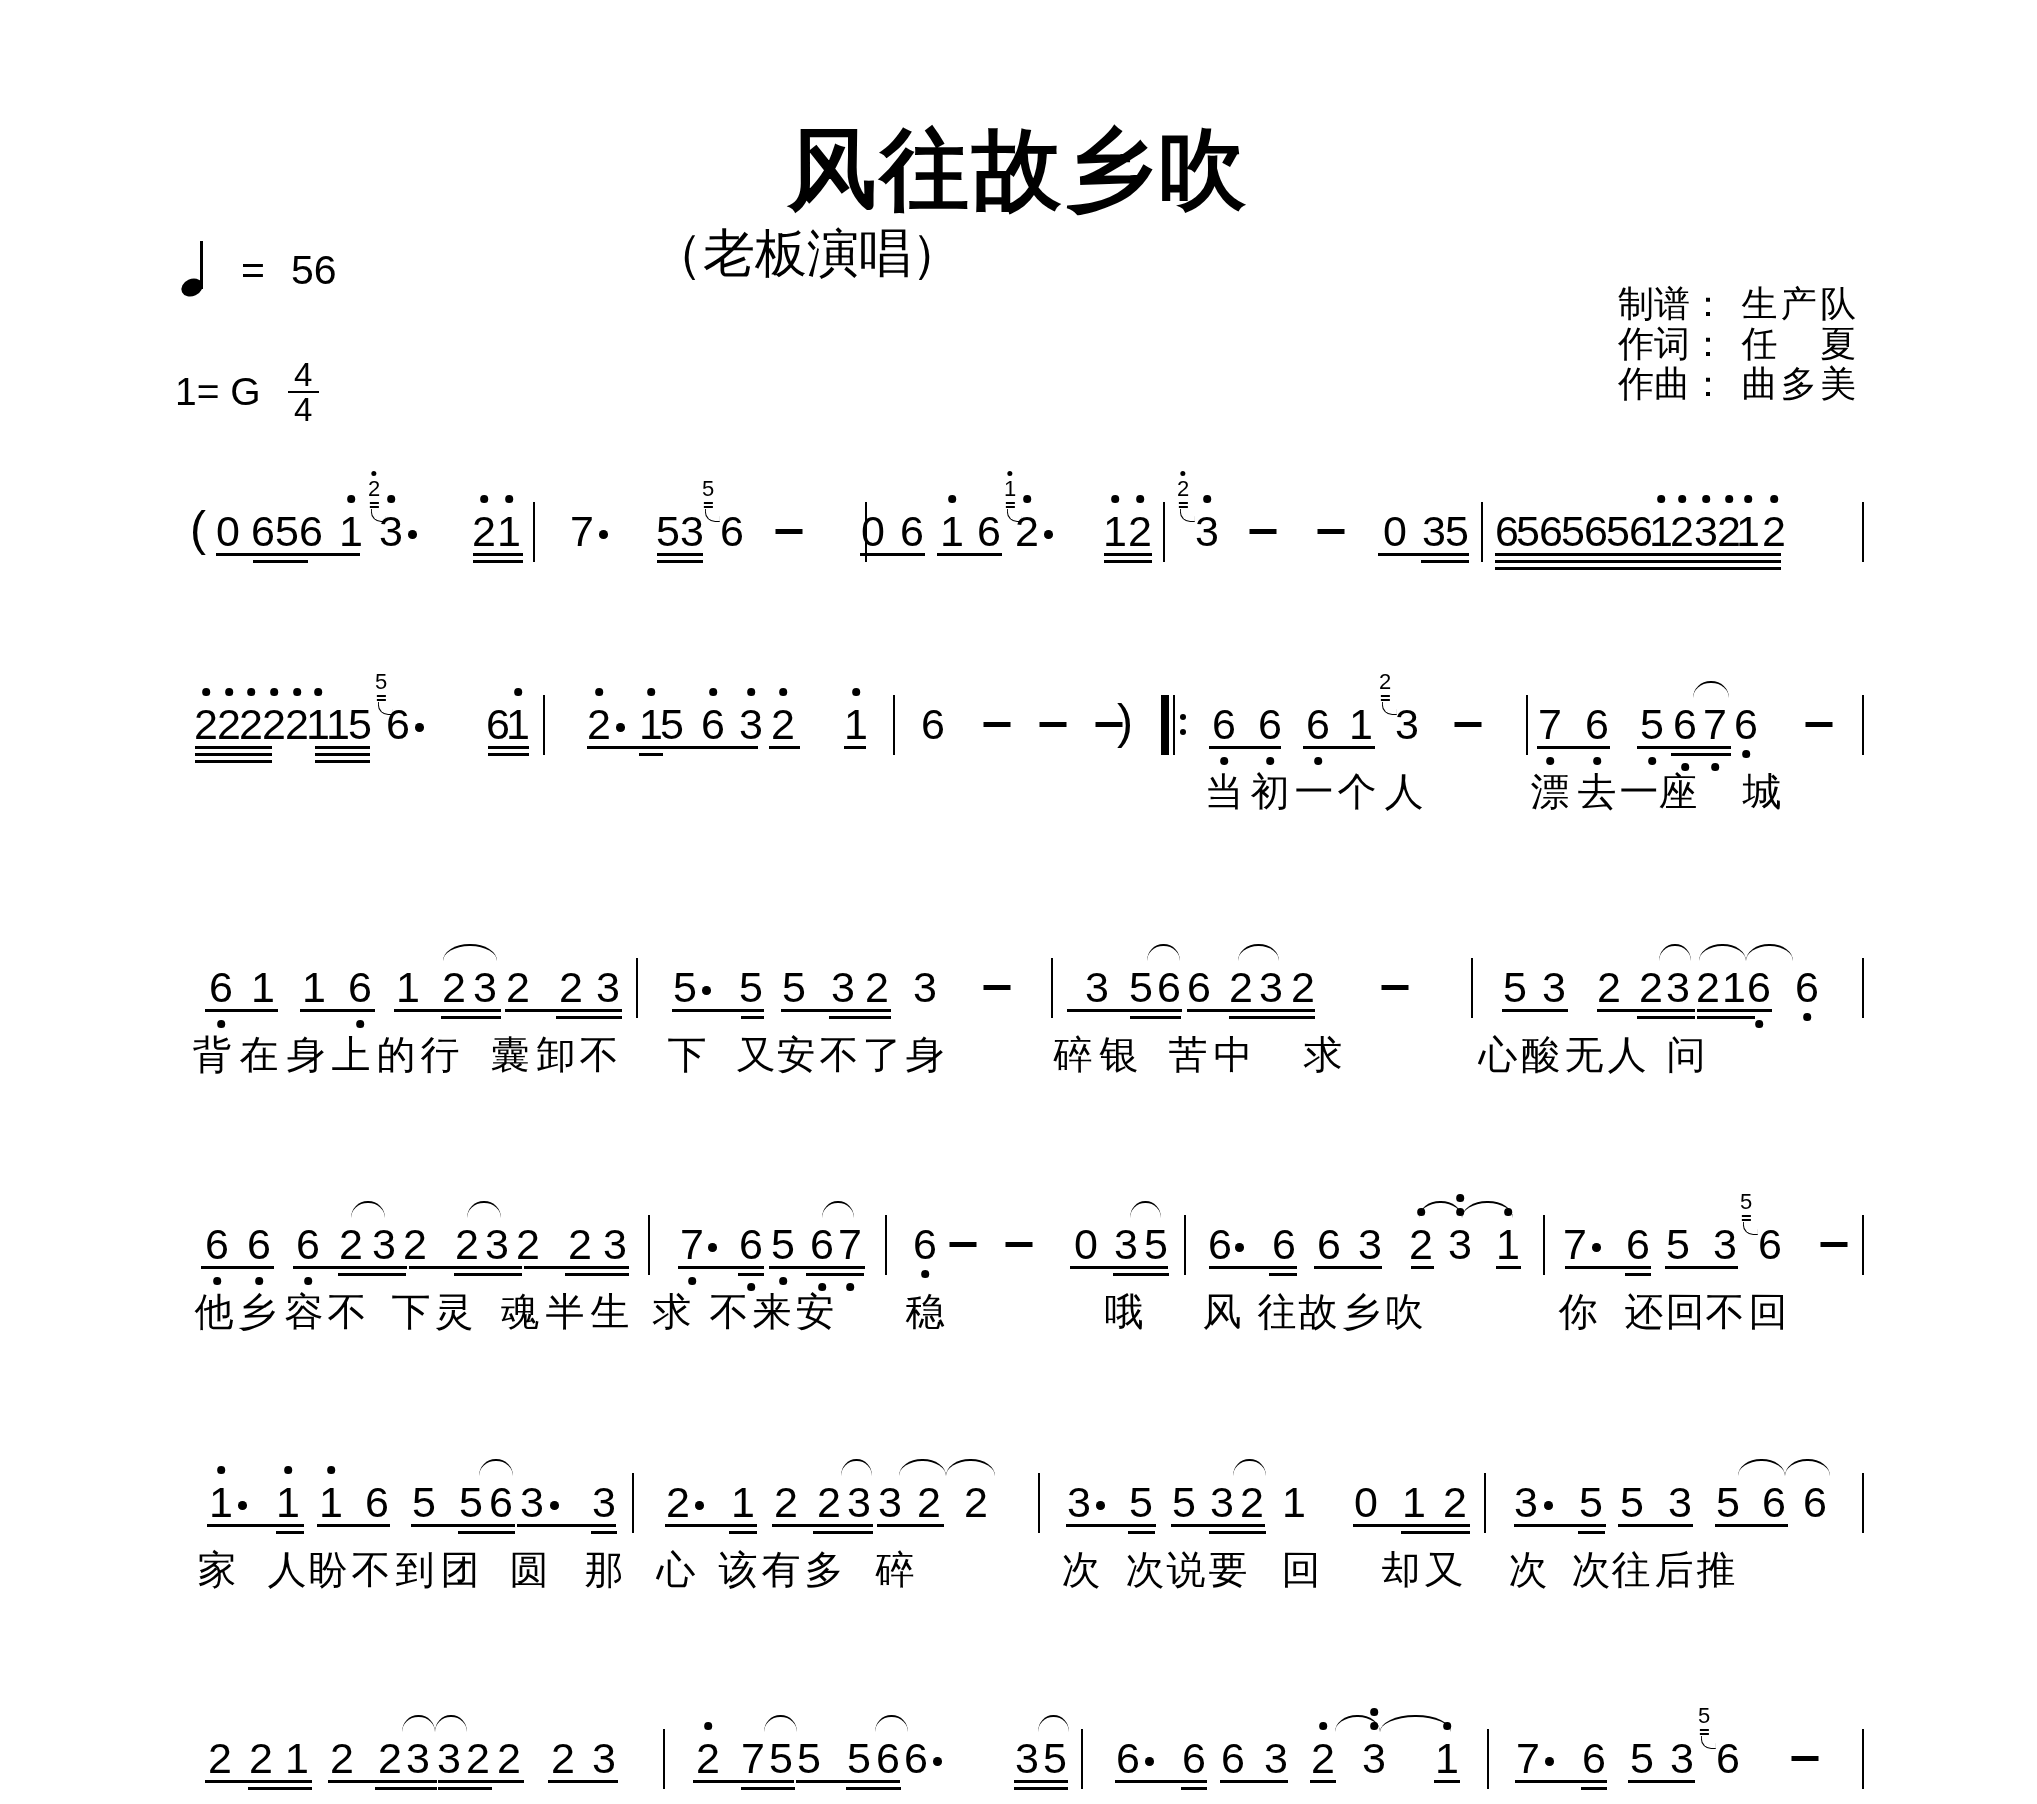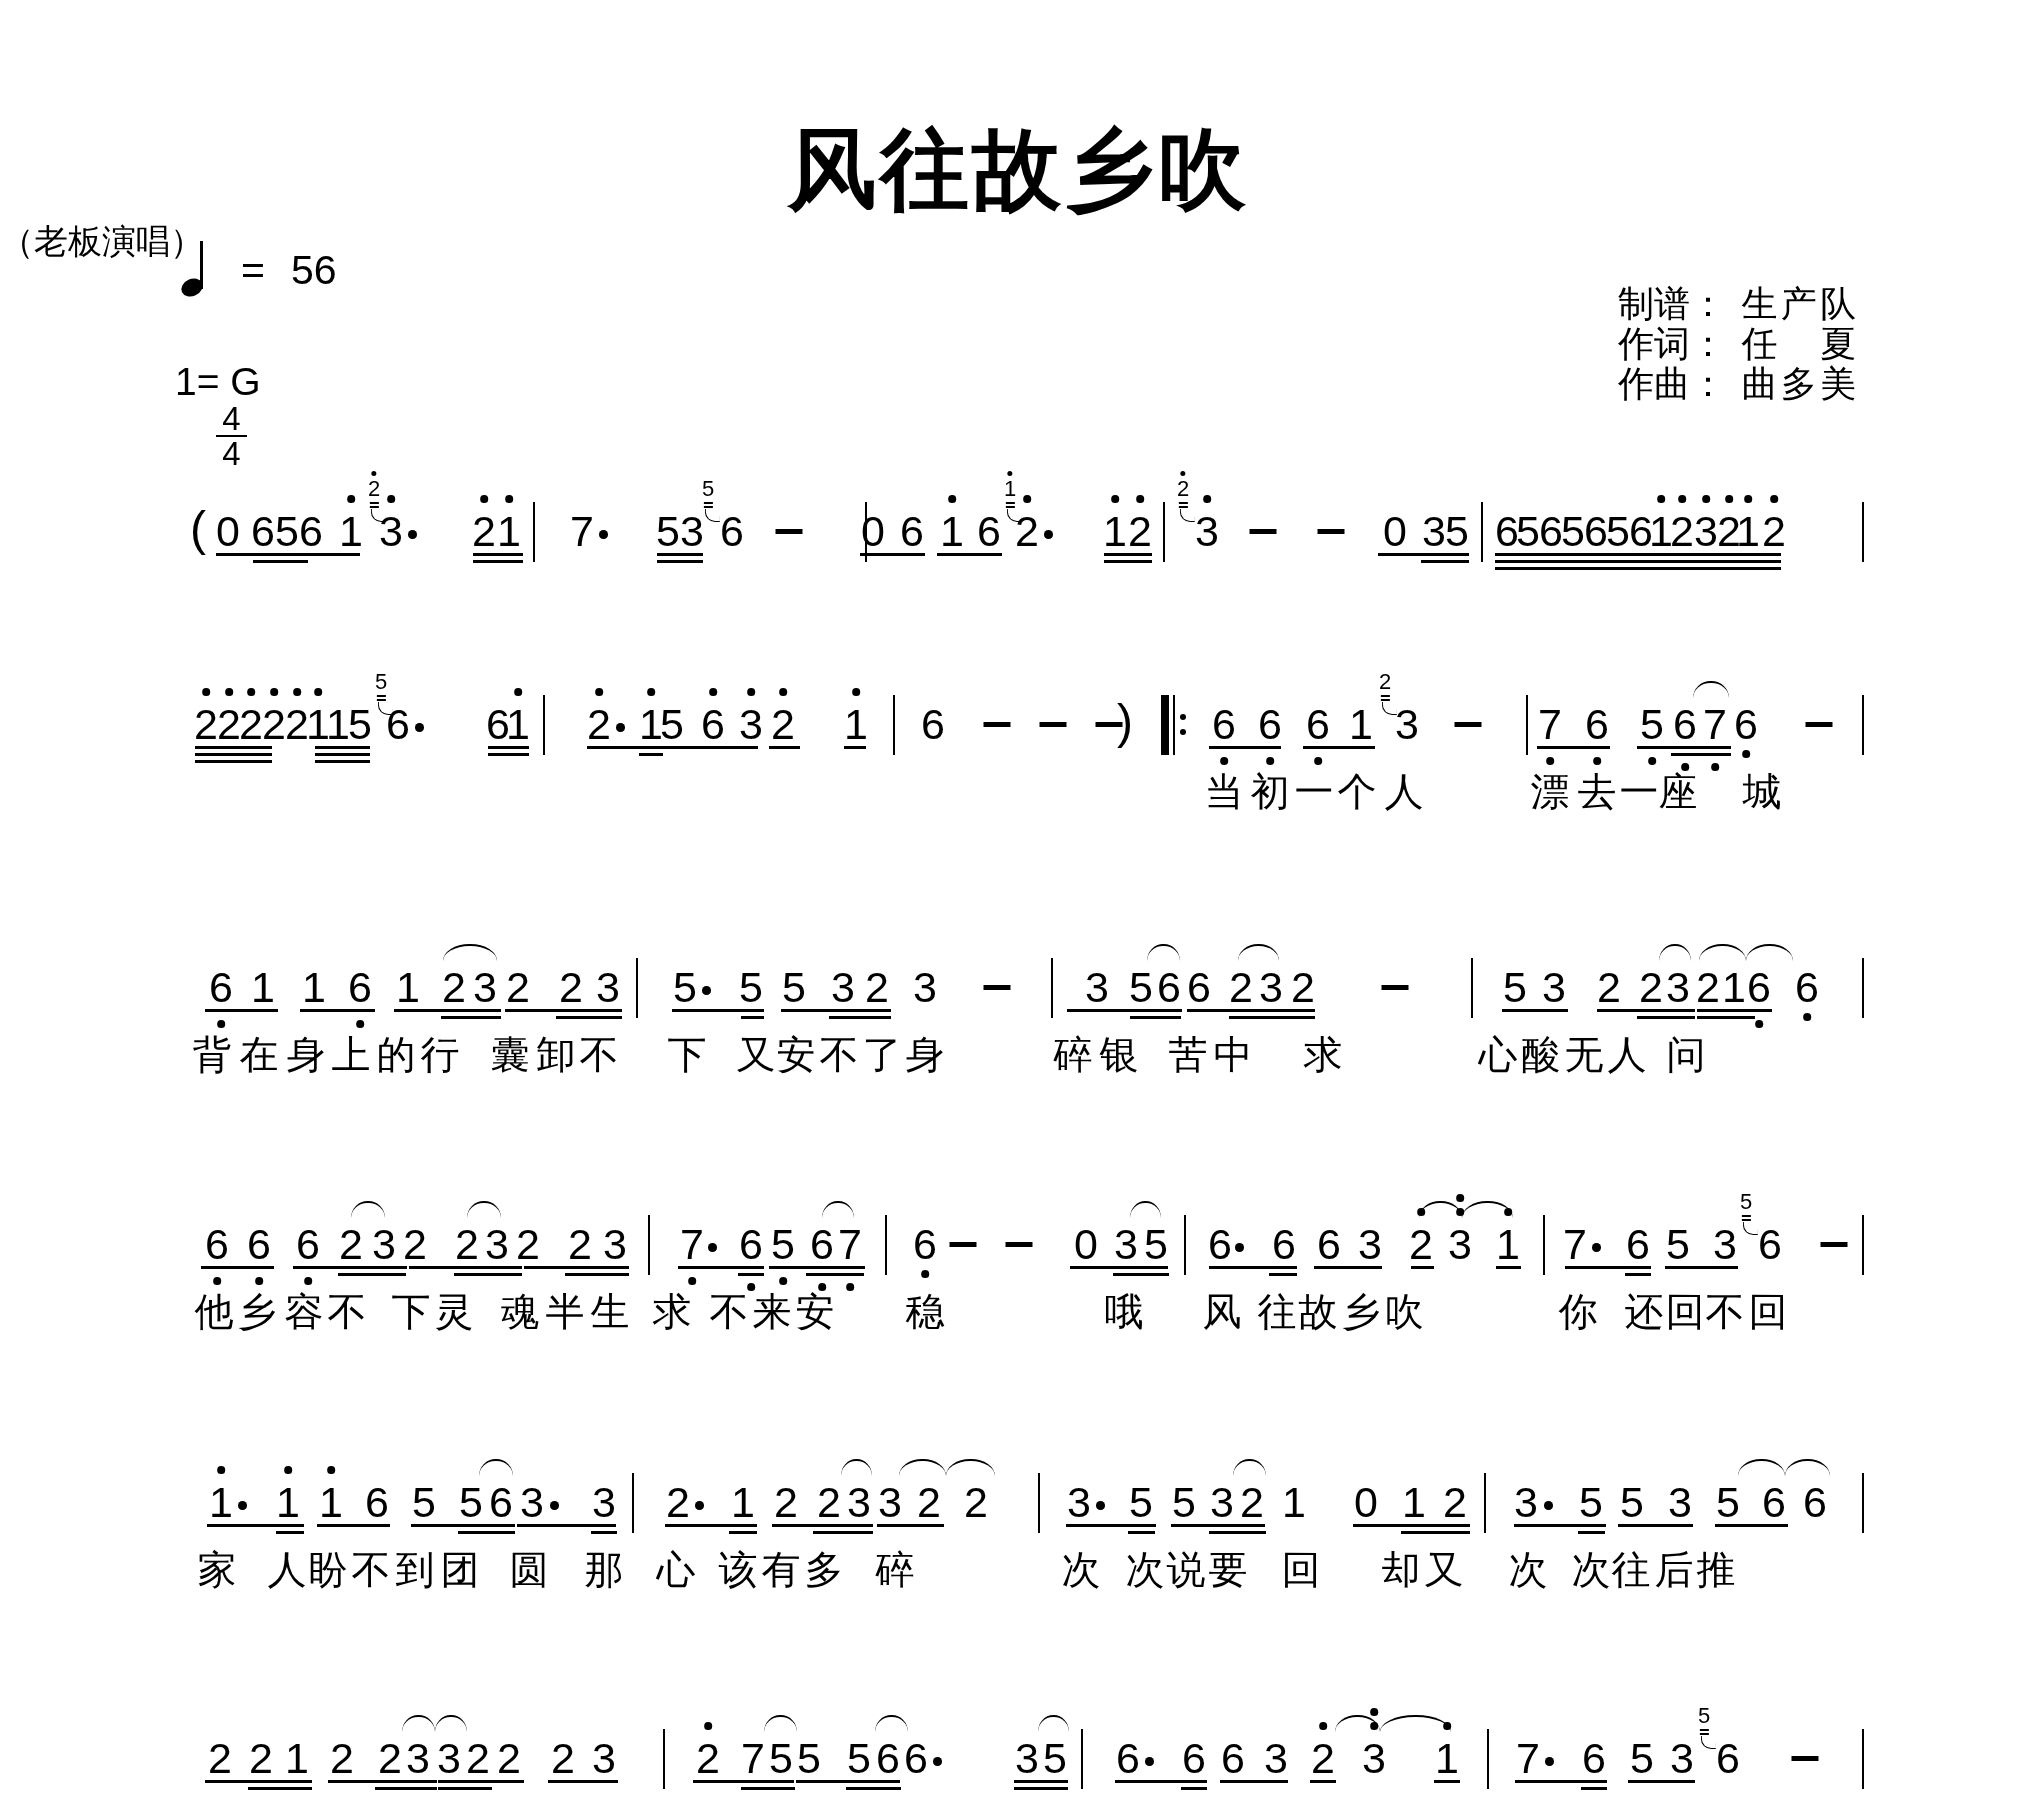--- a/index.html
+++ b/index.html
@@ -1,28 +1,28 @@
 <!DOCTYPE html>
 <html style="font-size:13.7px"><head>
 <meta charset="utf-8">
 <style>
   html, body { margin: 0; padding: 0; background: #ffffff; }
   body { width: 2037px; height: 1805px; position: relative; overflow: hidden;
          font-family: "Liberation Sans", "DejaVu Sans", sans-serif; color: #000; }
   .abs { position: absolute; }
   #title { left: 0; width: 2037px; top: 110px; text-align: center; font-size: 89px;
            font-weight: bold; letter-spacing: 3.4px; font-family: "DejaVu Sans", sans-serif; }
-  #subtitle { left: 0; width: 1614px; top: 219px; text-align: left; font-size: 34px;
+  #subtitle { left: 0; width: 1614px; top: 219px; text-align: center; font-size: 52px;
               font-family: "DejaVu Sans", sans-serif; }
   #tempo { left: 181px; top: 241px; font-size: 41px; display: flex; align-items: flex-end; }
   .quarter { position: relative; width: 26px; height: 53px; margin-right: 34px; }
   .quarter .stem { position: absolute; left: 19px; top: 0; width: 3.4px; height: 48px; background: #000; }
   .quarter .head { position: absolute; left: 0; top: 38px; width: 22px; height: 17px;
                    border-radius: 50%; background: #000; transform: rotate(-25deg); }
-  #key { left: 175px; top: 360px; font-size: 39px; display: flex; align-items: center; flex-direction: column; }
+  #key { left: 175px; top: 360px; font-size: 39px; display: flex; align-items: center; }
   .frac { display: inline-flex; flex-direction: column; align-items: center; margin-left: 27px;
           font-size: 33px; line-height: 29px; }
   .frac .bar { width: 31px; height: 2.6px; background: #000; margin: 1.7px 0; }
   #credits { left: 1618px; top: 284px; font-size: 36px; line-height: 40px;
              font-family: "DejaVu Sans", sans-serif; }
   .credit-row { display: flex; }
   .credit-val { margin-left: 15.4px; letter-spacing: 3.4px; }
 
   .line { position: absolute; left: 0; width: 2037px; }
   .tok { position: absolute; font-size: 43px; line-height: 48px; height: 48px; top: 0;

